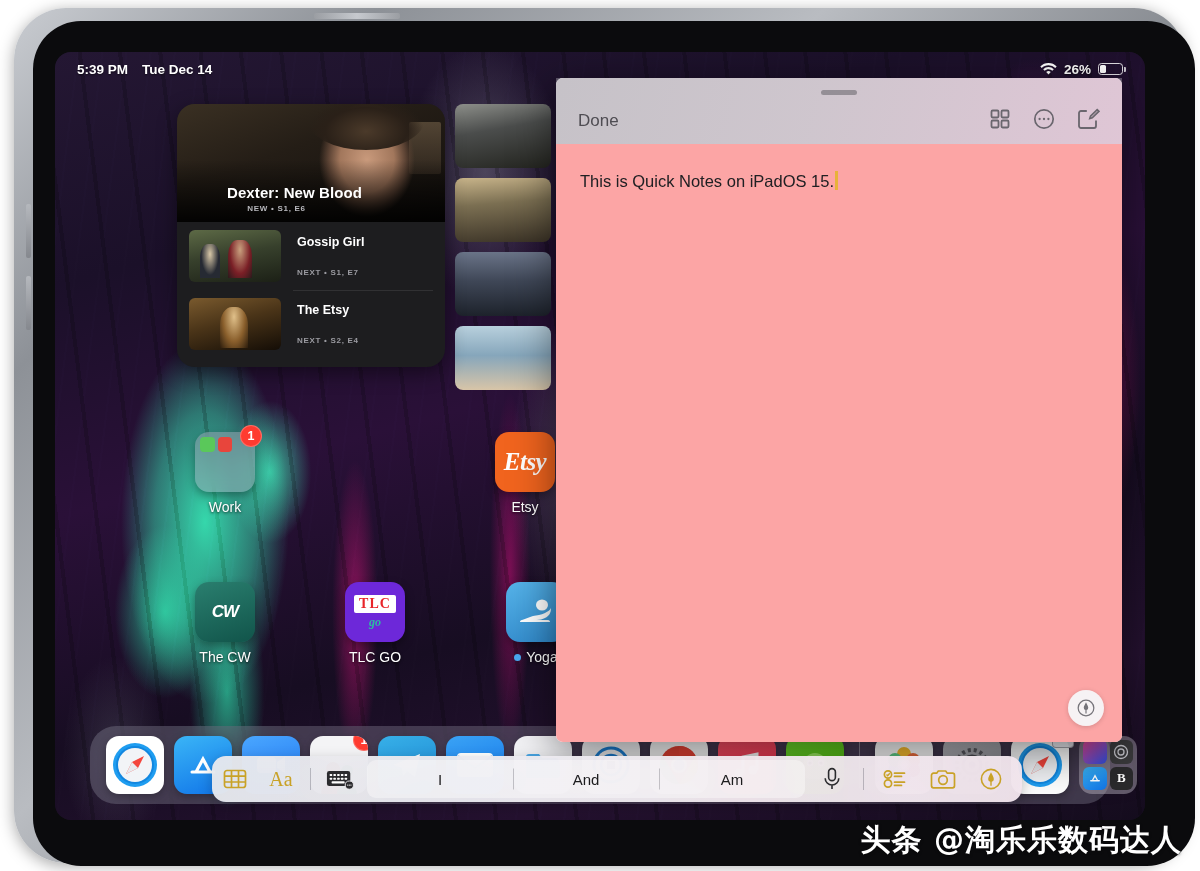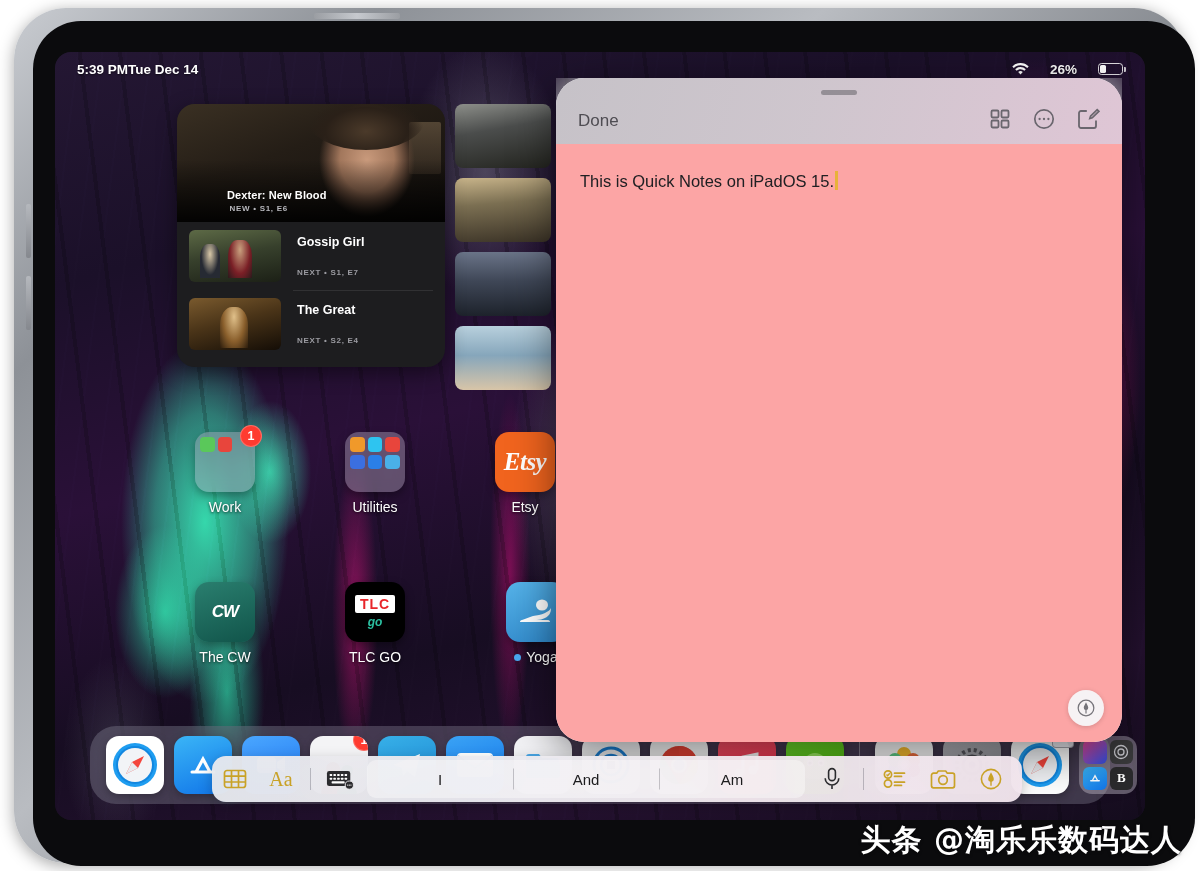--- a/index.html
+++ b/index.html
@@ -70,22 +70,22 @@
   }
 
   
   #status-bar {
     position: absolute; left:0; top:0; width:100%; height: 34px;
     display:flex; align-items:center; justify-content:space-between;
     padding: 0 22px; color:#fff; font-size: 13.5px; font-weight: 600;
     text-shadow: 0 1px 2px rgba(0,0,0,.55);
     z-index: 5;
   }
-  #status-left { display:flex; align-items:center; }
-  #status-right { display:flex; gap: 21px; align-items:center; }
+  #status-left { display:flex; gap: 14px; align-items:center; }
+  #status-right { display:flex; gap: 7px; align-items:center; }
   .battery-shell {
     width: 25px; height: 12px; border: 1.6px solid rgba(255,255,255,.85);
     border-radius: 3.5px; position: relative; display:inline-block;
   }
   .battery-shell::after {
     content:""; position:absolute; right:-3.6px; top:3.2px; width:2px; height:4.4px;
     background: rgba(255,255,255,.75); border-radius:0 1px 1px 0;
   }
   .battery-fill { position:absolute; left:1.3px; top:1.3px; bottom:1.3px; width:26%; background:#fff; border-radius:1.6px; }
 
@@ -111,21 +111,21 @@
     background: radial-gradient(ellipse 58px 34px at 50% 70%, #4b3a2a 0%, #2a2018 70%, rgba(0,0,0,0) 100%);
     border-radius: 50%;
   }
   #tv-hero .shelf { position:absolute; right:4px; top:18px; width:32px; height:52px;
     background: linear-gradient(180deg,#6d5b45,#3a2f24); opacity:.65; border-radius:2px;}
   #tv-hero-overlay {
     position:absolute; left:0; right:0; bottom:0; height: 62px;
     background: linear-gradient(to top, rgba(0,0,0,.9), rgba(0,0,0,0));
   }
   #tv-hero-text { position:absolute; left: 14px; bottom: 9px; }
-  #tv-hero-title { color:#fff; font-size: 11px; font-weight: 700; letter-spacing:.1px;padding-left:36px; }
+  #tv-hero-title { color:#fff; font-size: 15px; font-weight: 700; letter-spacing:.1px;padding-left:36px; }
   #tv-hero-sub { color: #b8b8bd; font-size: 8px; font-weight: 700; letter-spacing: .7px; margin-top: 3px; text-align: center; }
 
   .tv-row { display:flex; align-items:center; gap:16px; padding: 8px 12px 8px 12px; position:relative; }
   .tv-thumb { width: 92px; height: 52px; border-radius: 6px; flex:none; overflow:hidden; }
   .tv-row-meta { flex:1; min-width:0; }
   .tv-row-title { color:#fff; font-size: 12.5px; font-weight: 700; }
   .tv-row-sub { color:#9b9ba1; font-size: 8px; font-weight:700; letter-spacing:.7px; margin-top:19px; }
   .tv-divider { position:absolute; left: 116px; right: 12px; top: 0; height:1px; background: rgba(255,255,255,.09); }
   .thumb-gossip { background: linear-gradient(170deg,#5d6a46 0%,#37402c 46%,#1c2016 100%); position:relative; }
   .thumb-gossip::before { content:""; position:absolute; left:12%; top:26%; width:22%; height:66%;
@@ -179,21 +179,21 @@
   .handoff {
     position:absolute; right:-5px; top:-7px; width: 22px; height: 19px; border-radius: 4px;
     background: rgba(240,240,245,.92); border:1px solid rgba(120,120,130,.6);
   }
   .handoff::after { content:""; position:absolute; left:3px; top:2.5px; right:3px; bottom:5px;
     border:1.3px solid #6a6a74; border-radius:1.5px;}
 
   
   #notes-panel {
     position:absolute; left: 501px; top: 26px; width: 566px; height: 664px;
-    border-radius: 28px; overflow: hidden;
+    border-radius: 7px; overflow: hidden;
     box-shadow: 0 12px 44px rgba(0,0,0,.5);
     z-index: 6;
     background: #fff;
   }
   #notes-header {
     height: 66px; position:relative;
     background: linear-gradient(105deg, rgba(196,192,198,.97) 0%, rgba(205,196,204,.97) 45%, rgba(222,196,212,.97) 100%);
     backdrop-filter: blur(26px);
     display:flex; align-items:flex-end; justify-content:space-between; padding: 0 22px 13px 22px;
   }
@@ -294,21 +294,21 @@
         <div class="tv-row-meta">
           <div class="tv-row-title">Gossip Girl</div>
           <div class="tv-row-sub">NEXT • S1, E7</div>
         </div>
       </div>
 
       <div class="tv-row">
         <div class="tv-divider"></div>
         <div class="tv-thumb thumb-great"></div>
         <div class="tv-row-meta">
-          <div class="tv-row-title">The Great</div>
+          <div class="tv-row-title">The Etsy</div>
           <div class="tv-row-sub">NEXT • S2, E4</div>
         </div>
       </div>
     </div>
 
     <div id="tv-col2">
       <div class="t t1"></div>
       <div class="t t2"></div>
       <div class="t t3"></div>
       <div class="t t4"></div>
@@ -317,48 +317,37 @@
     <div class="app" style="left:120px; top:380px;">
       <div class="app-icon folder">
         <div class="mini" style="background:#5ac85a"></div>
         <div class="mini" style="background:#e8453c"></div>
         <div class="mini" style="background:transparent"></div>
         <div class="badge">1</div>
       </div>
       <div class="app-label">Work</div>
     </div>
 
-    <div class="app" style="left:270px; top:380px;">
-      <div class="app-icon folder">
-        <div class="mini" style="background:#f0992a"></div>
-        <div class="mini" style="background:#2ec4f0"></div>
-        <div class="mini" style="background:#e8453c"></div>
-        <div class="mini" style="background:#3b6fe0"></div>
-        <div class="mini" style="background:#2a7fe8"></div>
-        <div class="mini" style="background:#4ab0e8"></div>
-      </div>
-      <div class="app-label">Utilities</div>
-    </div>
 
     <div class="app" style="left:420px; top:380px;">
       <div class="app-icon" style="background:#F1641E; display:flex;align-items:center;justify-content:center;">
         <span style="font-family:'Liberation Serif',serif;color:#fff;font-size:25px;font-style:italic;font-weight:600;letter-spacing:-.5px;">Etsy</span>
       </div>
       <div class="app-label">Etsy</div>
     </div>
 
     <div class="app" style="left:120px; top:530px;">
       <div class="app-icon" style="background:linear-gradient(160deg,#2a7f6f,#11544a); display:flex;align-items:center;justify-content:center;">
         <span style="color:#fff;font-size:17px;font-weight:700;letter-spacing:-1px;font-style:italic;">CW</span>
       </div>
       <div class="app-label">The CW</div>
     </div>
 
     <div class="app" style="left:270px; top:530px;">
-      <div class="app-icon" style="background:#000000; display:flex;align-items:center;justify-content:center;flex-direction:column;gap:2px;">
+      <div class="app-icon" style="background:#6d28d9; display:flex;align-items:center;justify-content:center;flex-direction:column;gap:2px;font-family:Liberation Serif, serif;">
         <span style="background:#fff;color:#E8252A;font-size:14px;font-weight:800;padding:1px 5px;border-radius:2px;letter-spacing:1px;">TLC</span>
         <span style="color:#2bbfa0;font-size:12px;font-weight:700;font-style:italic;">go</span>
       </div>
       <div class="app-label">TLC GO</div>
     </div>
 
     <div class="app" style="left:431px; top:530px;">
       <div class="app-icon" style="background:linear-gradient(160deg,#56b4ea,#2e86c8); display:flex;align-items:center;justify-content:center;">
         <svg width="40" height="32" viewBox="0 0 40 32">
           <ellipse cx="26" cy="9" rx="6" ry="5.5" fill="#fff"></ellipse>

